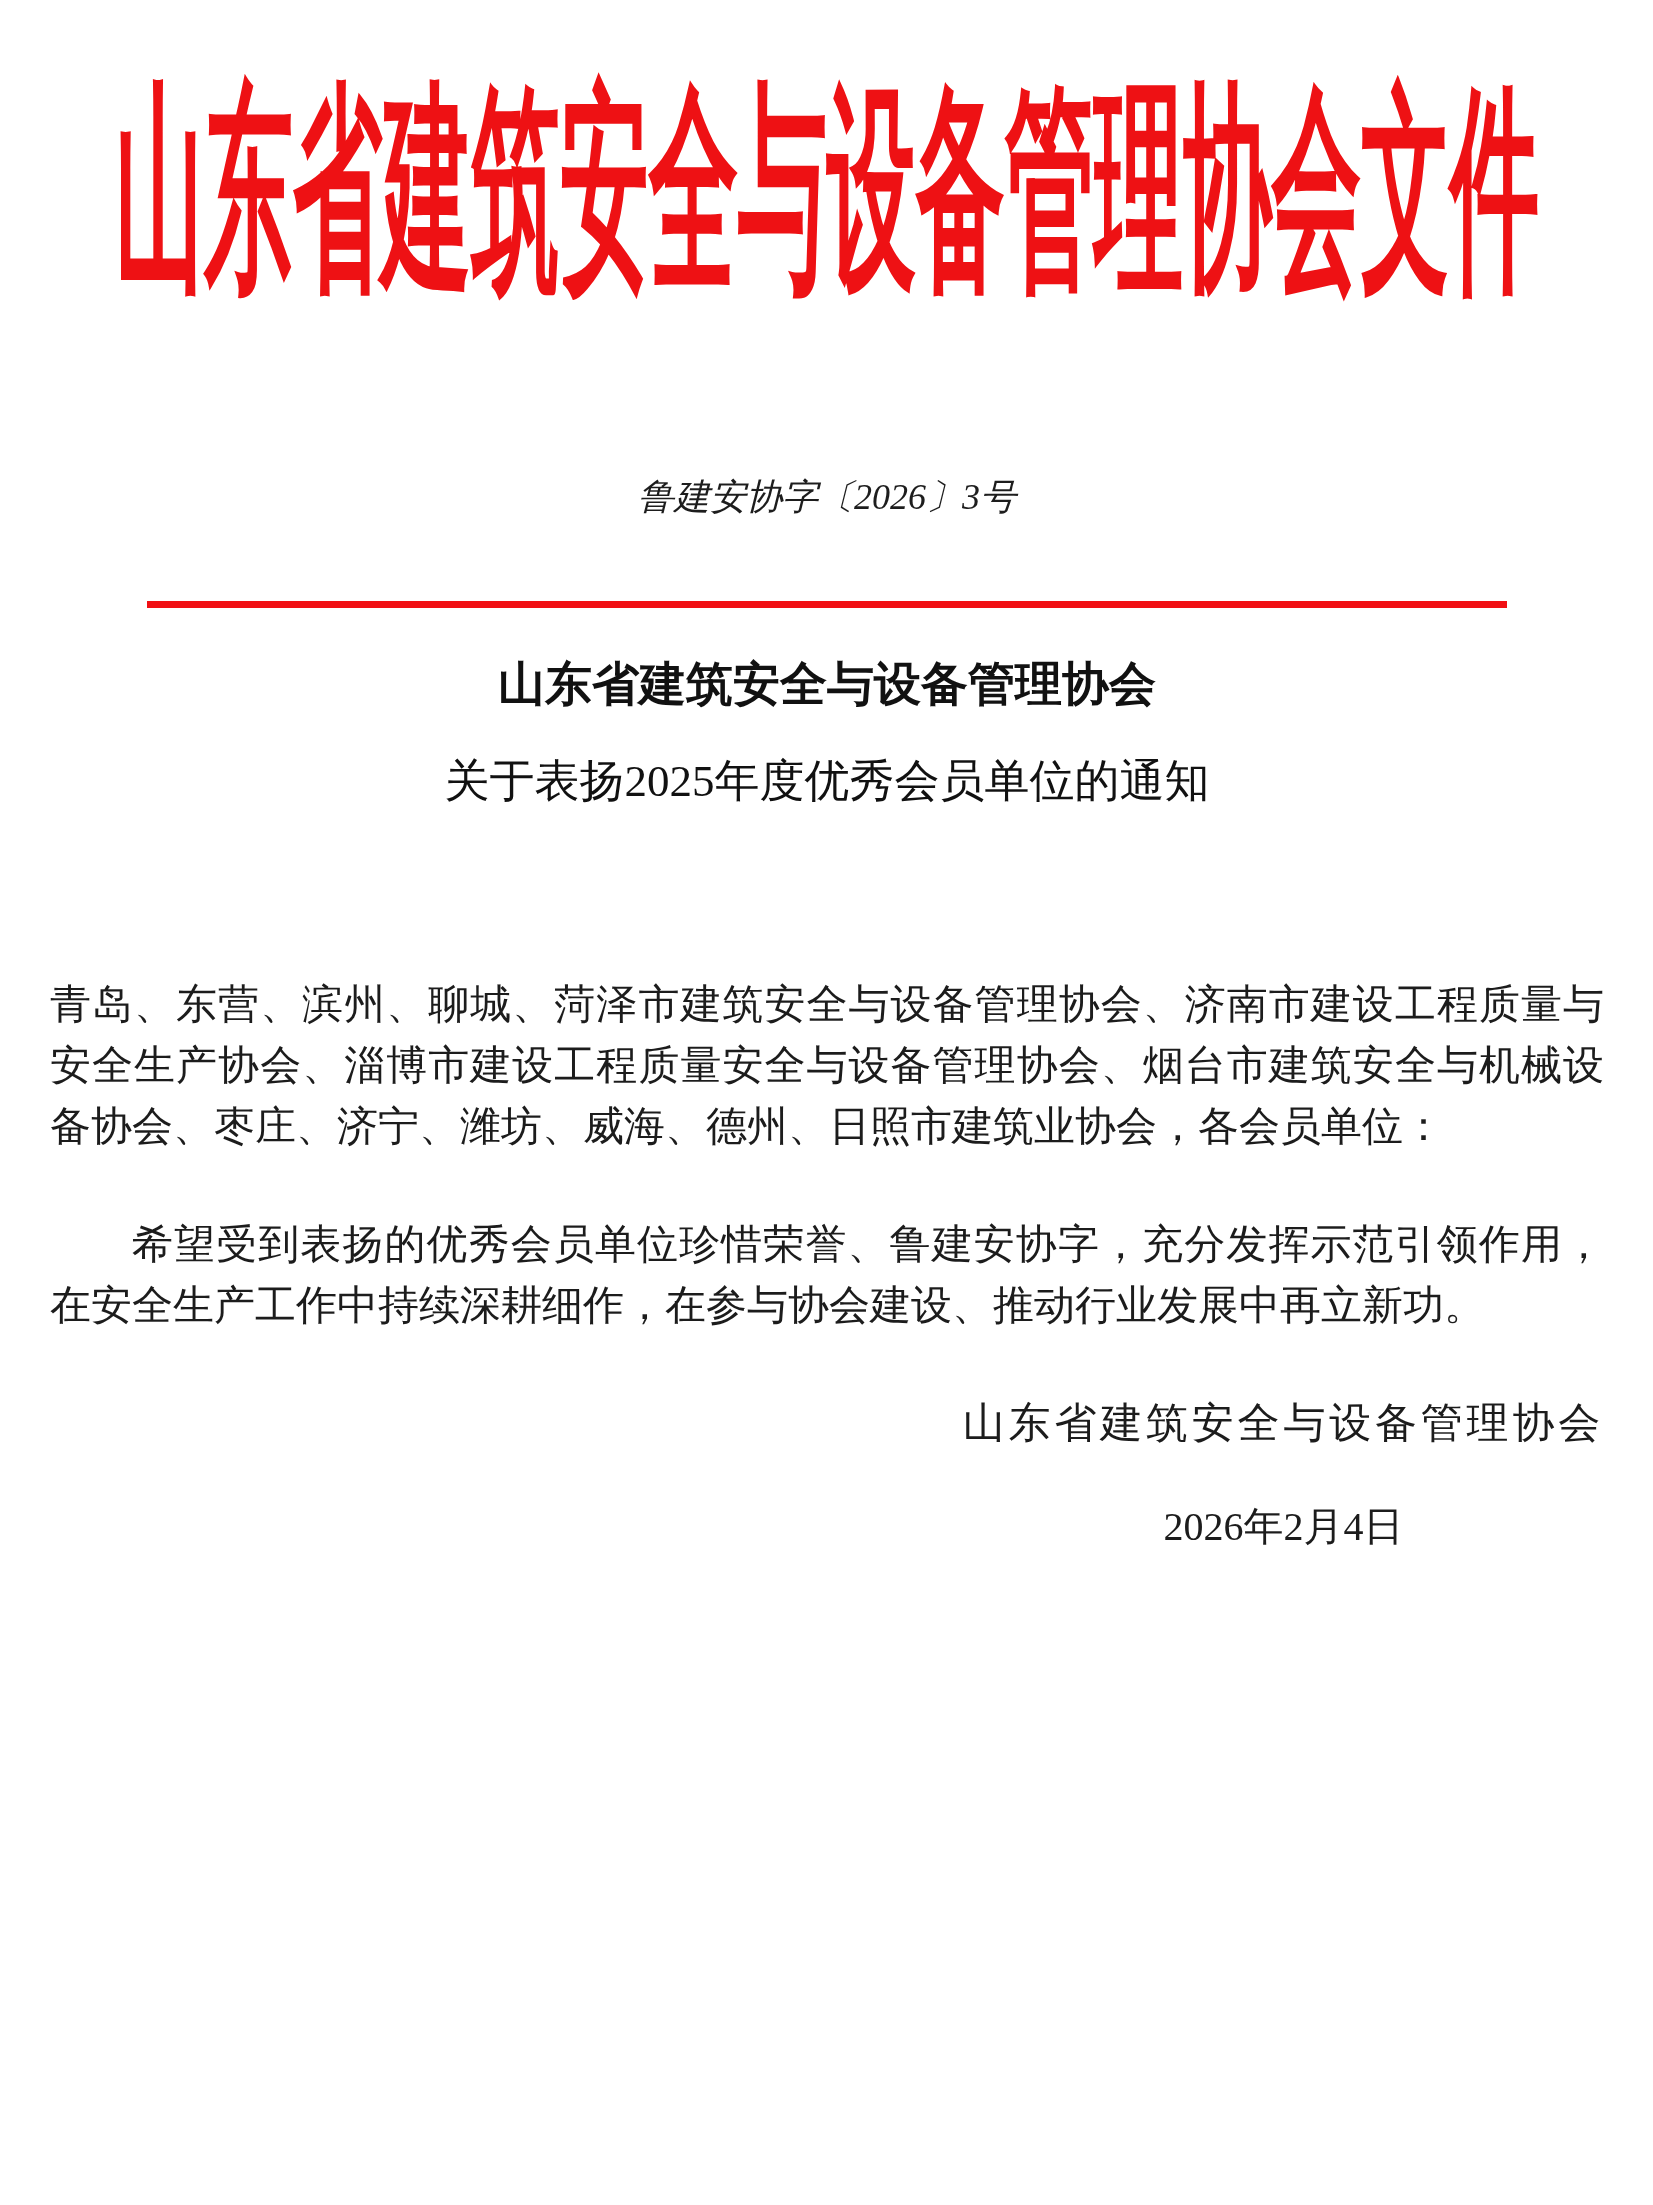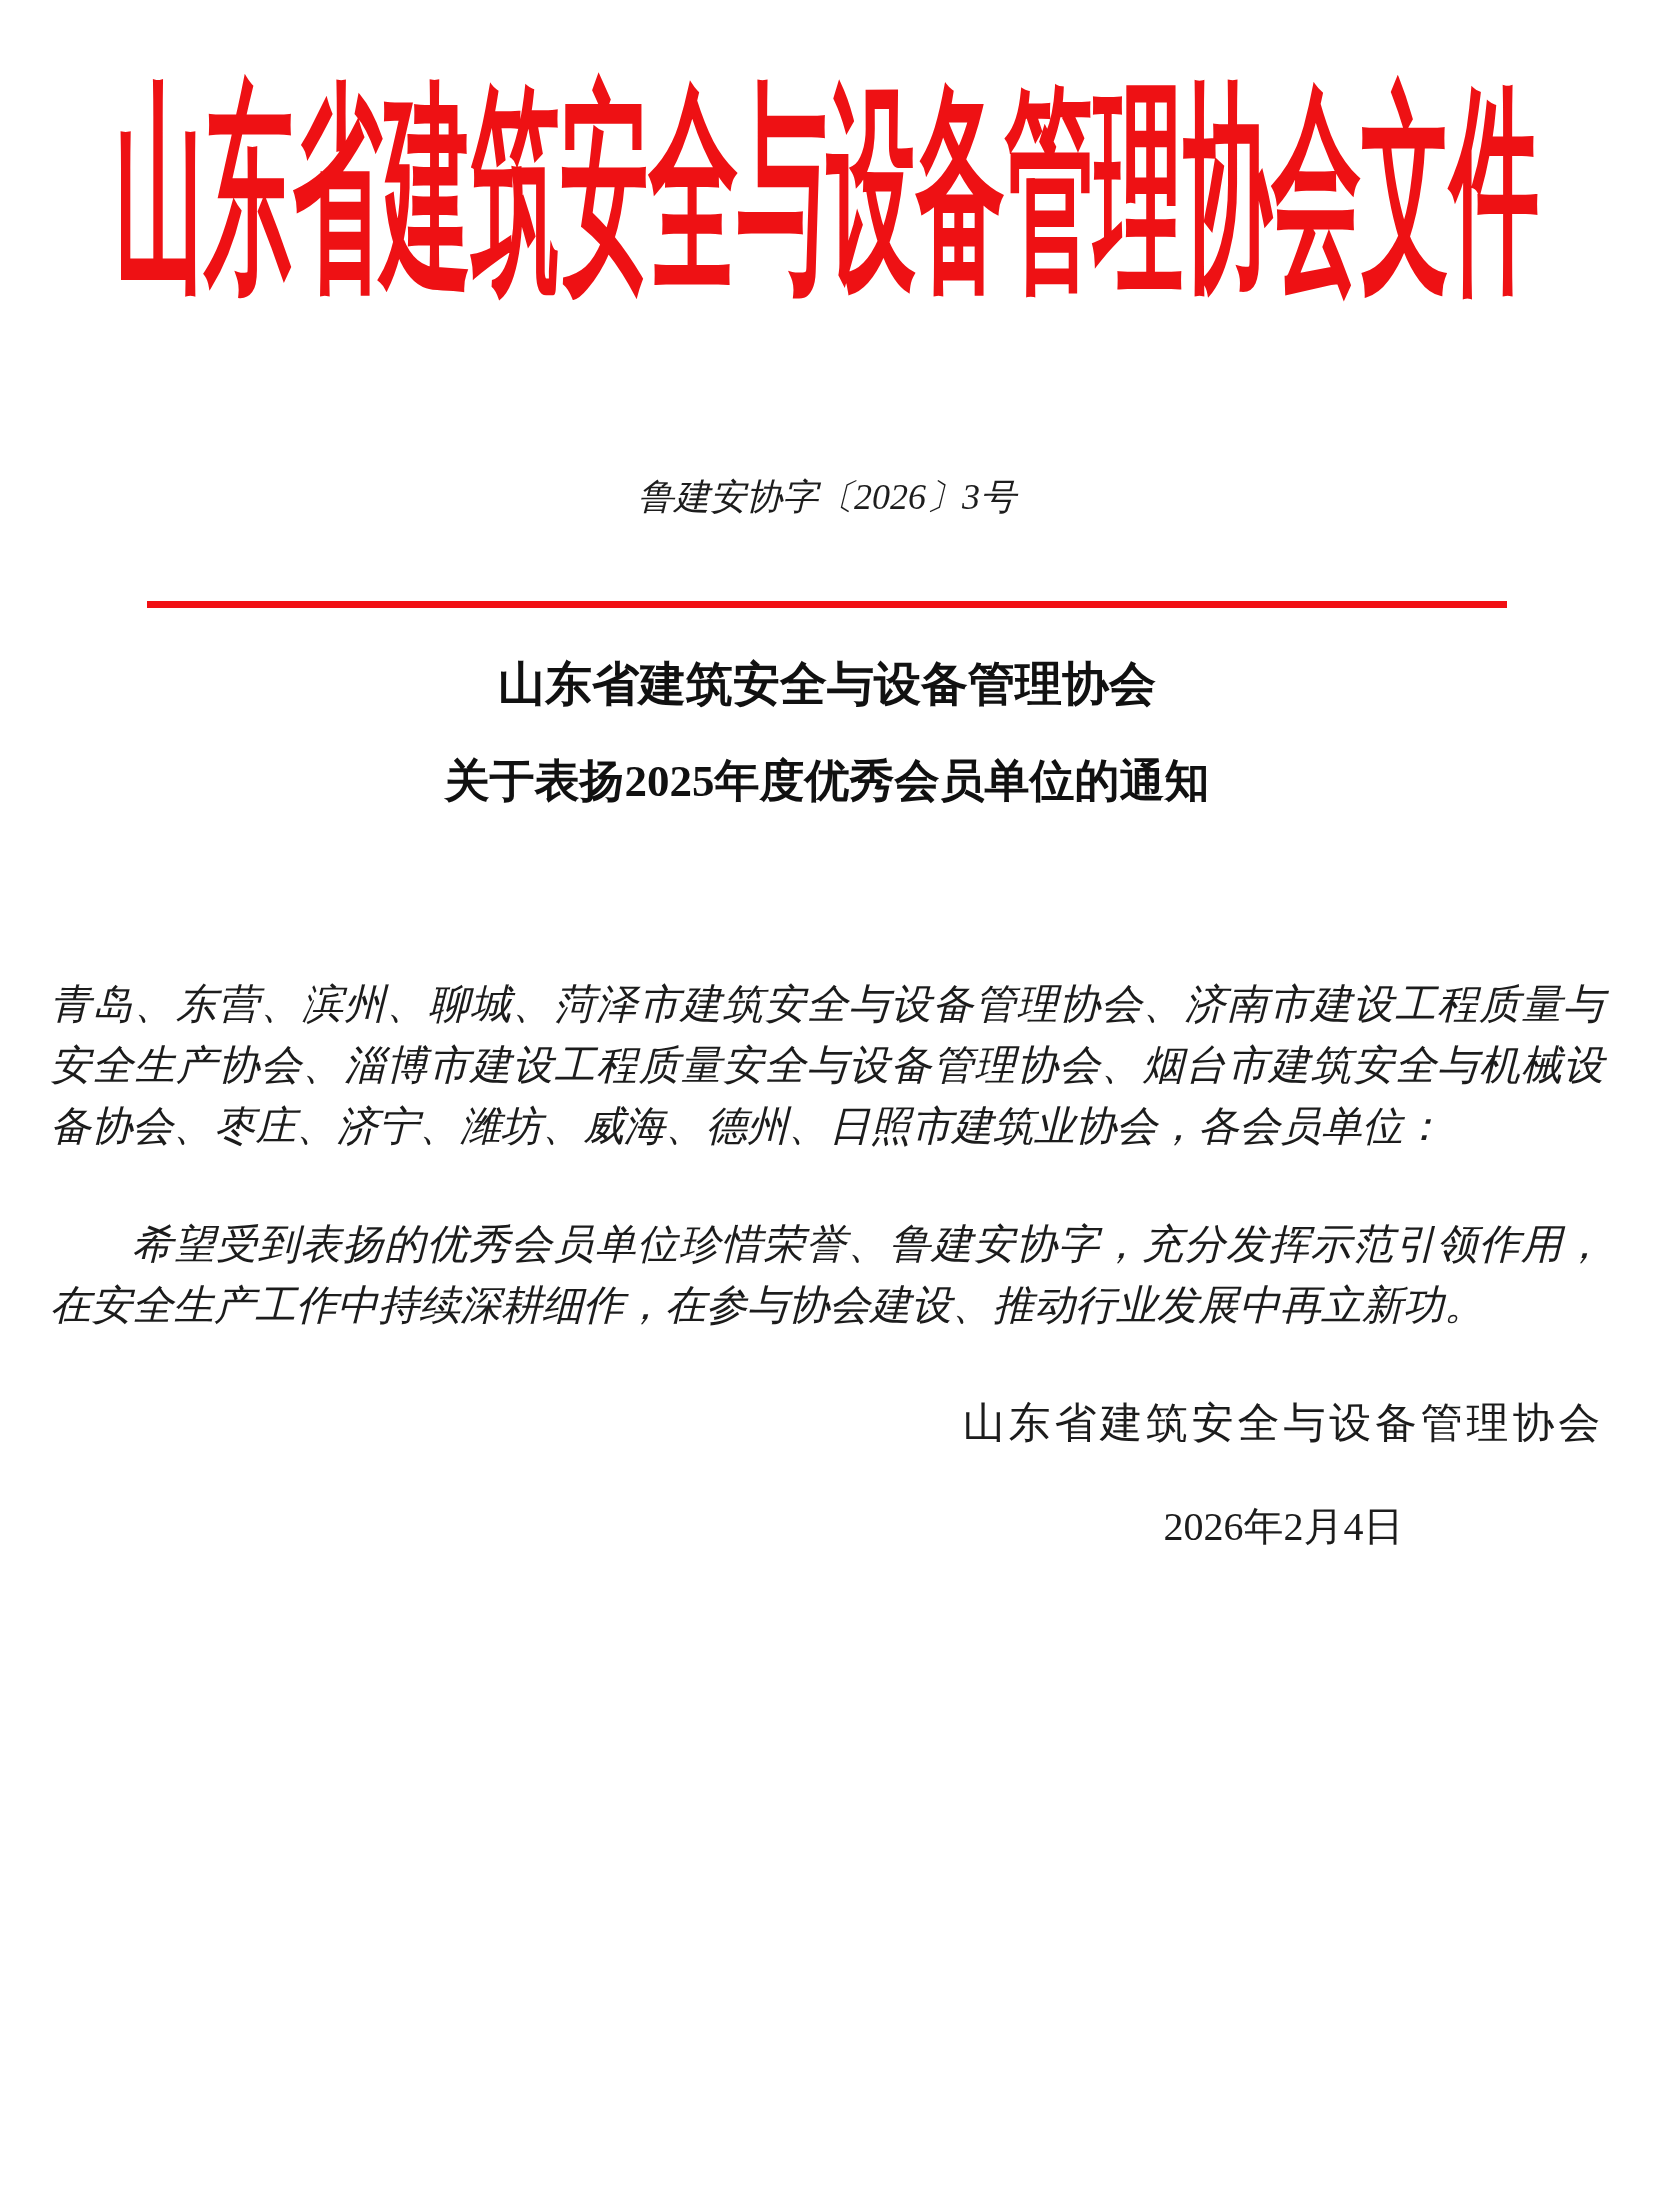--- a/index.html
+++ b/index.html
@@ -49,33 +49,33 @@
     text-align: center;
     font-size: 47px;
     font-weight: 700;
     line-height: 1.05;
     color: #111111;
   }
   .title2 {
     margin: 49px 0 16px 0;
     text-align: center;
     font-size: 45px;
-    font-weight: 700;
+    font-weight: 400;
     line-height: 1.05;
     color: #111111;
   }
   .body {
     margin-top: 169px;
     padding: 0 50px;
     font-size: 41px;
     line-height: 61px;
     text-align: justify;
     color: var(--text-black, #1c1c1c);
   }
-  .body p { margin: 12px 0 57px 0; font-style: italic; }
+  .body p { margin: 12px 0 57px 0; }
   .body p.indent { text-indent: 2em; }
   .body p.no-indent { text-indent: 0; }
   .attachment { text-indent: 2em; margin: 0; }
   .sign-wrap {
     margin-top: 57px;
     padding: 0 50px;
     text-align: right;
   }
   .sign-block {
     display: inline-block;

